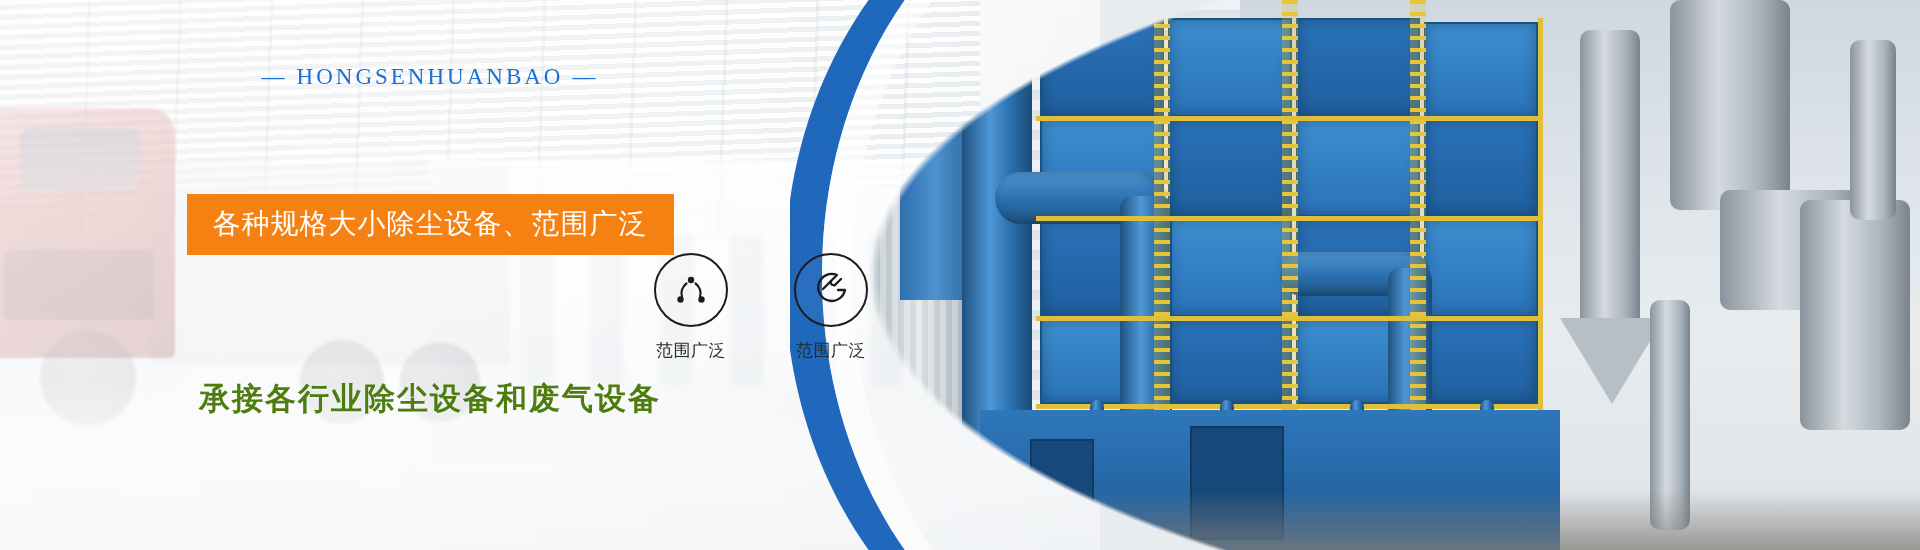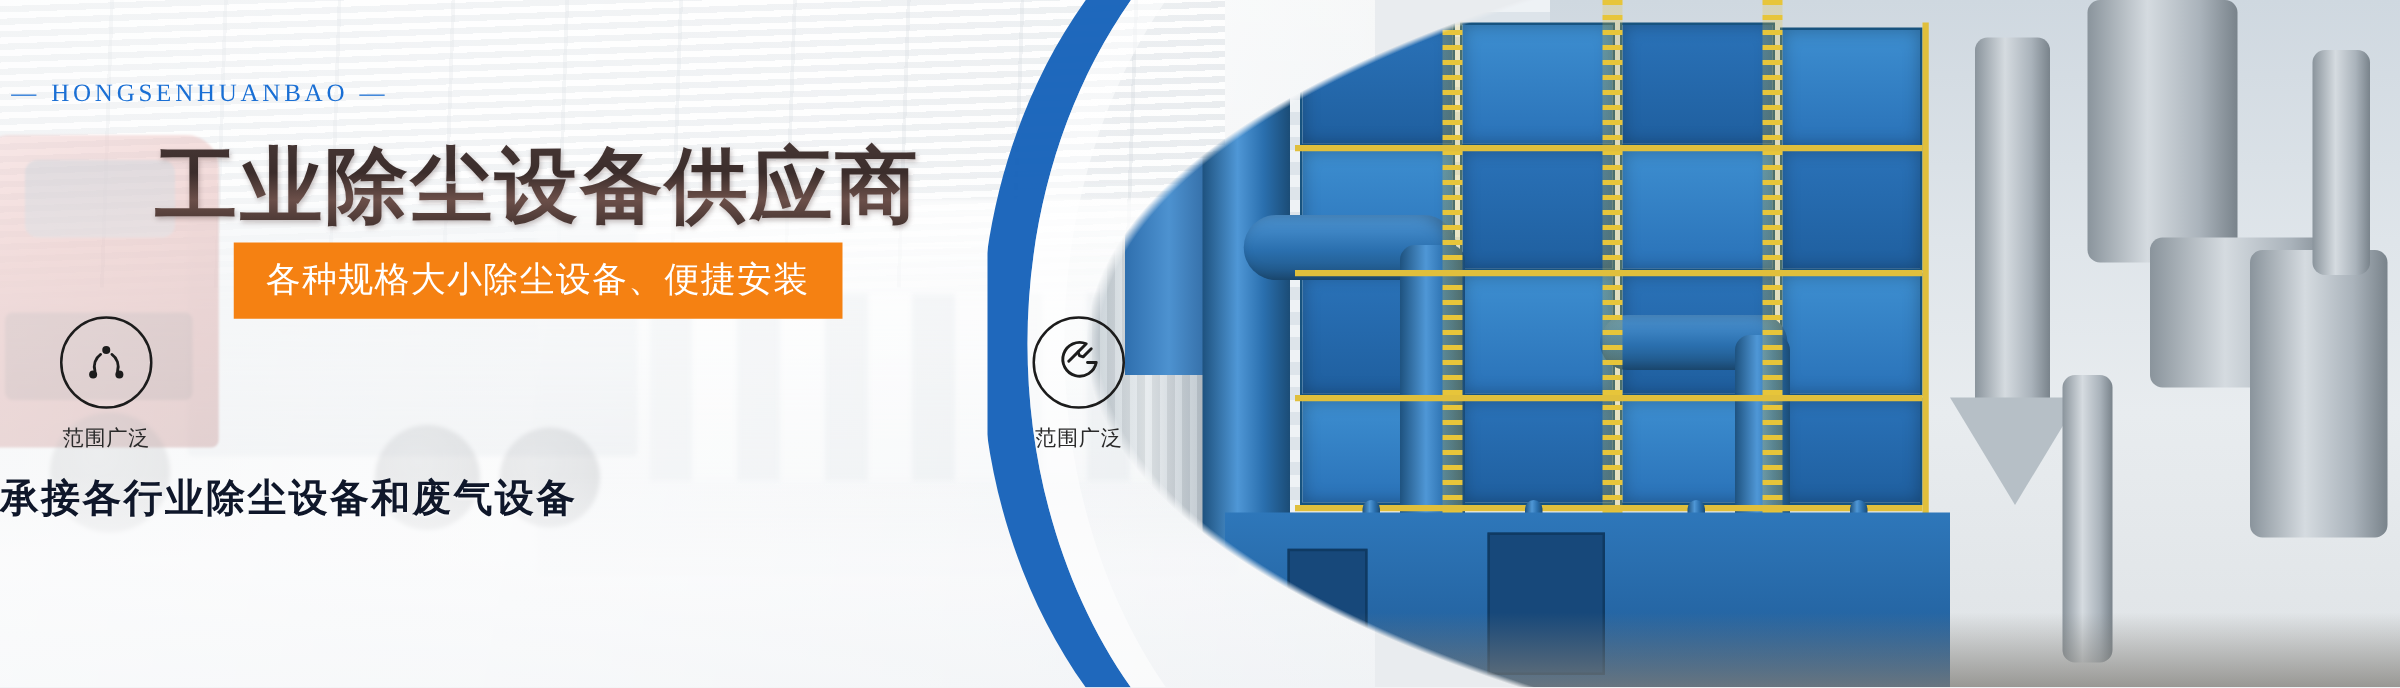--- a/index.html
+++ b/index.html
@@ -172,60 +172,60 @@
   
   .arc{
     position:absolute;right:0;top:0;width:1130px;height:550px;pointer-events:none;
   }
 
   
   .content{position:absolute;left:0;top:0;width:860px;height:550px;}
 
   .eyebrow{
     position:absolute;left:0;top:64px;width:860px;
-    text-align:left;
+    text-align:center;
     font-family:"Liberation Serif","DejaVu Serif",serif;
-    font-size:20px;letter-spacing:3.0px;color:#1a6fd4;white-space:nowrap;
+    font-size:23px;letter-spacing:3.0px;color:#1a6fd4;white-space:nowrap;
   }
   .eyebrow .dash{display:inline-block;padding:0 9px;font-weight:400;}
 
   .headline{
     position:absolute;left:0;top:104px;width:860px;text-align:center;
     font-size:66px;font-weight:bold;letter-spacing:2px;white-space:nowrap;
     background:linear-gradient(180deg,#4a3a38 0%,#3b2d2b 38%,#6b4f49 62%,#2f2422 100%);
     -webkit-background-clip:text;background-clip:text;color:transparent;
     -webkit-text-fill-color:transparent;
     filter:drop-shadow(1px 2px 2px rgba(90,70,70,.35));
   }
 
   .badge-wrap{position:absolute;left:0;top:194px;width:860px;text-align:center;}
   .badge{
     display:inline-block;background:#f58112;
     color:#ffffff;font-size:28px;letter-spacing:1px;
     padding:11px 26px 12px 26px;white-space:nowrap;
   }
 
   .features{
-    position:absolute;left:0;top:253px;width:860px;
-    display:flex;justify-content:space-between;gap:58px;padding-left:44px;
+    position:absolute;left:12px;top:253px;width:860px;
+    display:flex;justify-content:flex-end;gap:58px;
   }
   .feature{width:82px;text-align:center;}
   .fcircle{
     width:70px;height:70px;margin:0 auto;border-radius:50%;
     border:2.5px solid #1c1c1c;
     display:flex;align-items:center;justify-content:center;
     background:rgba(255,255,255,0.05);
   }
   .flabel{
     margin-top:12px;font-size:17px;color:#2a2a2a;letter-spacing:.5px;white-space:nowrap;
   }
 
   .tagline{
-    position:absolute;left:0;top:378px;width:860px;
-    font-size:31px;font-weight:bold;color:#0f172a;letter-spacing:2px;white-space:nowrap;
+    position:absolute;left:0;top:378px;width:860px;text-align:center;
+    font-size:31px;font-weight:bold;color:#4d7c0f;letter-spacing:2px;white-space:nowrap;
     text-shadow:0 1px 2px rgba(255,255,255,.7);
   }
 </style>
 </head>
 <body>
 
 <div id="banner">
 
   <div class="bg-left">
     <div class="wall"></div>
@@ -311,24 +311,23 @@
     <path d="M 86 -10 C -36 150, -36 400, 86 560 L 122 560 C 2 400, 2 150, 122 -10 Z" fill="#1360b8" opacity="0.95"></path>
     <path d="M 122 -10 C 2 150, 2 400, 122 560 L 150 560 C 32 400, 32 150, 150 -10 Z" fill="#ffffff" opacity="0.55"></path>
   </svg>
 
   <div class="content">
 
     <div class="eyebrow">
       <span class="dash">—</span><span>HONGSENHUANBAO</span><span class="dash">—</span>
     </div>
 
-    <div class="headline">工业除尘设备供应商</div>
 
     <div class="badge-wrap">
-      <span class="badge">各种规格大小除尘设备、便捷安装</span>
+      <span class="badge">各种规格大小除尘设备、范围广泛</span>
     </div>
 
     <div class="features">
 
       <div class="feature">
         <div class="fcircle">
           <svg width="40" height="40" viewBox="0 0 40 40" fill="none" stroke="#1c1c1c" stroke-width="2.2">
             <path d="M11 27 A12 12 0 0 1 15.5 13.5" stroke-linecap="round"></path>
             <path d="M24.5 13.5 A12 12 0 0 1 29 27" stroke-linecap="round"></path>
             <circle cx="20" cy="10" r="3.2" fill="#1c1c1c" stroke="none"></circle>

